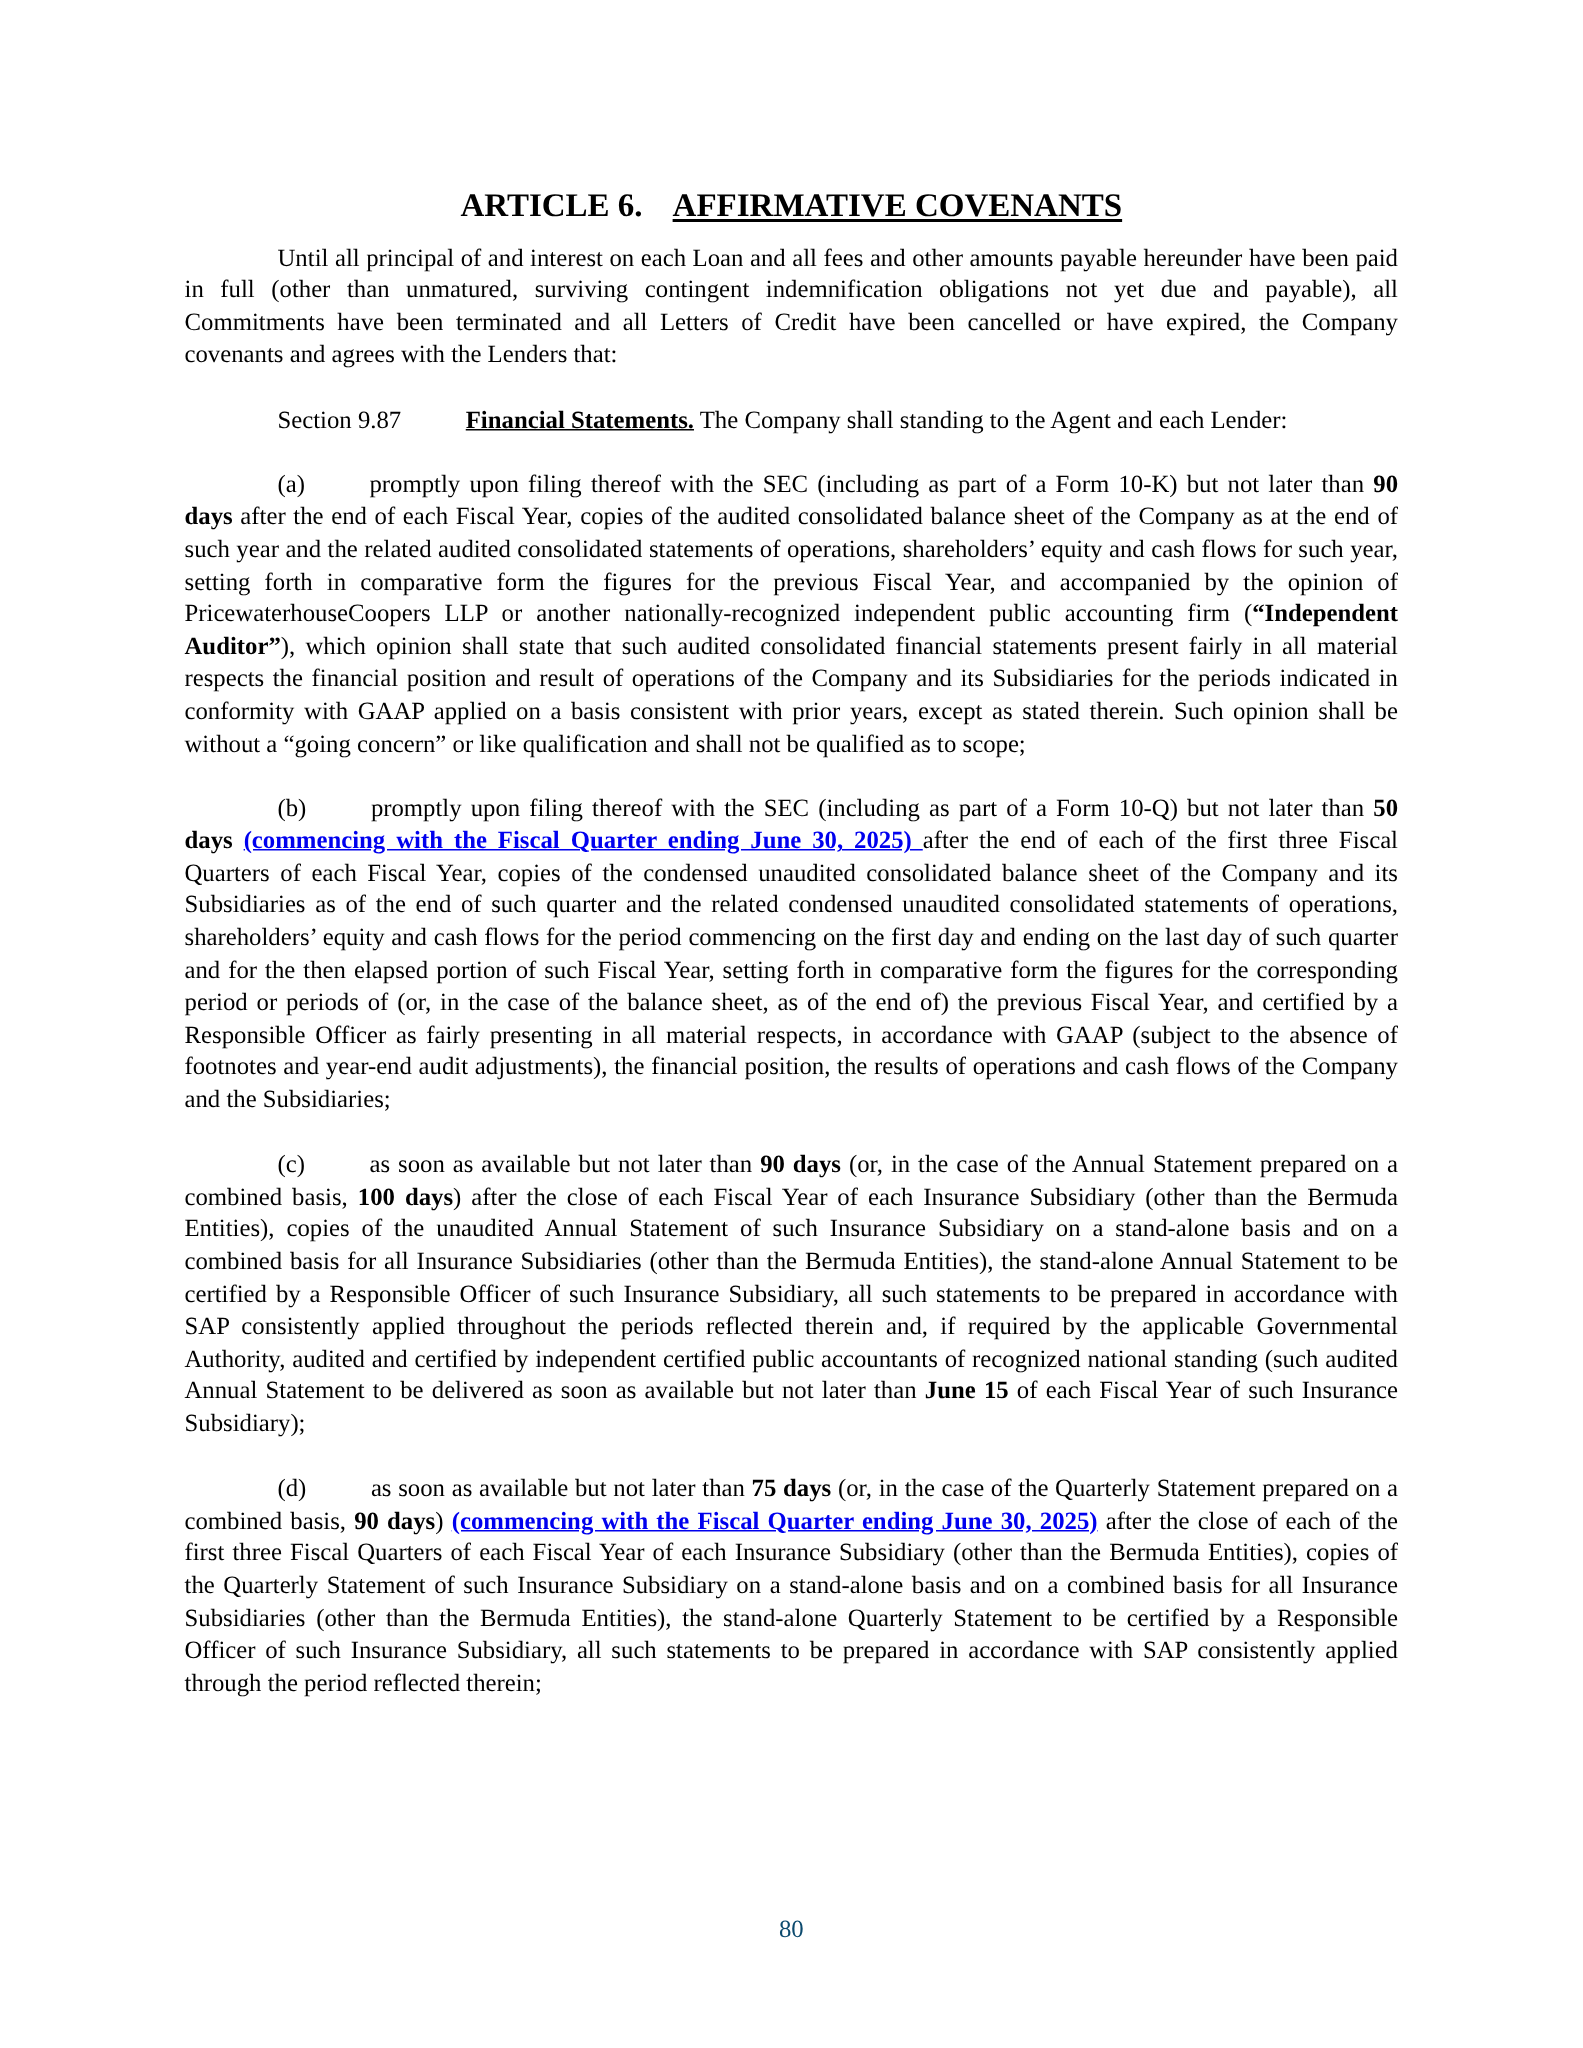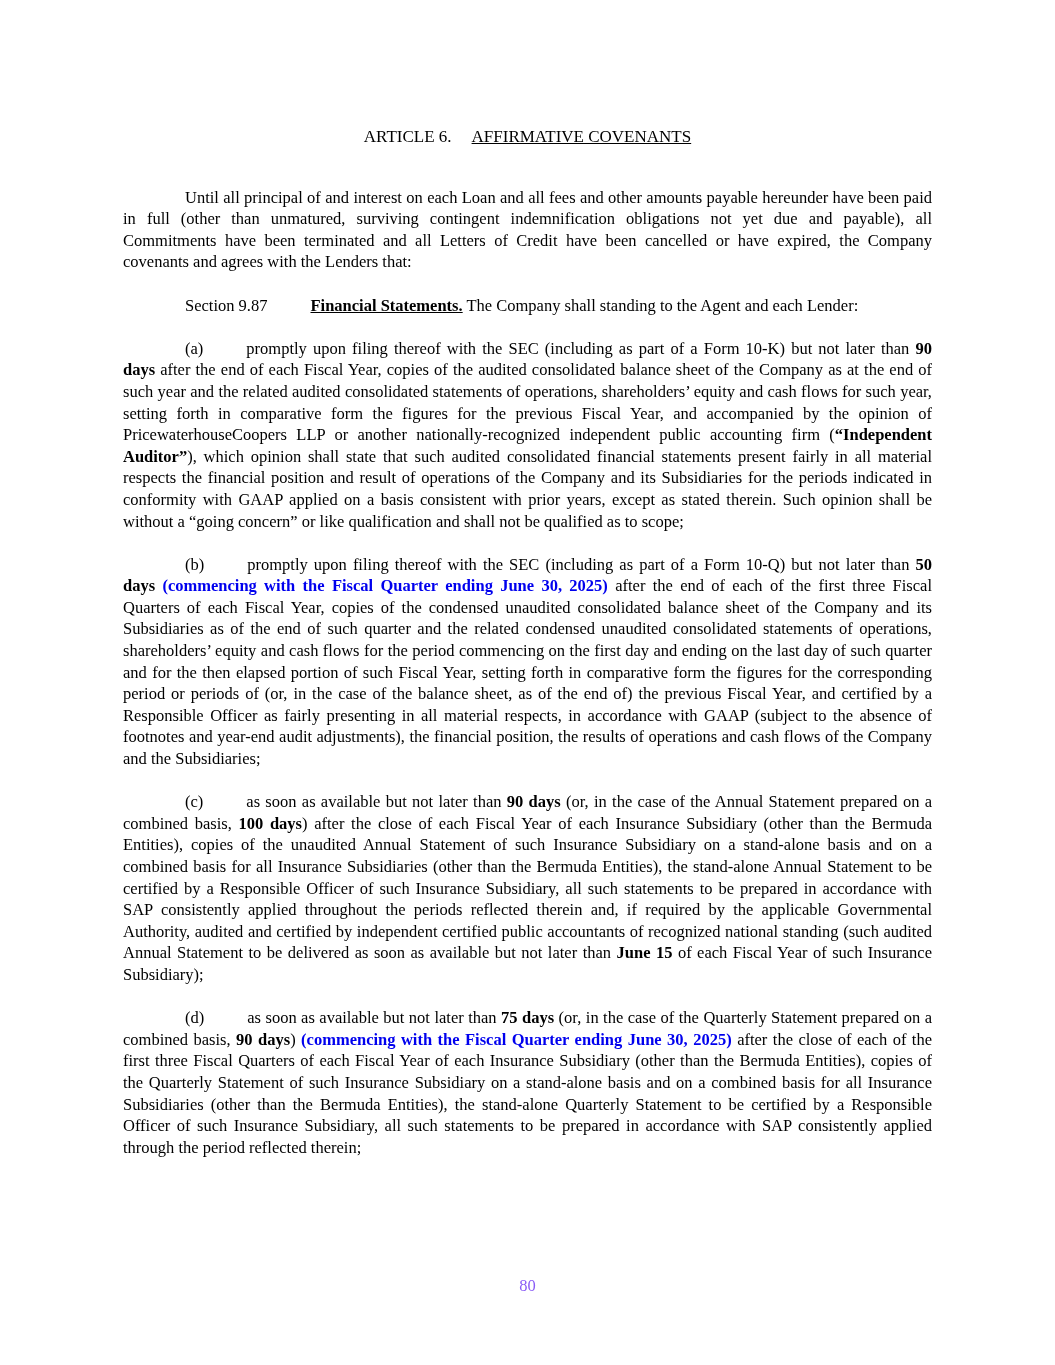--- a/index.html
+++ b/index.html
@@ -25,39 +25,39 @@
     color: #000000;
     text-align: justify;
   }
   .doc p {
     margin: 0 0 21.6px 0;
     text-indent: 62px;
   }
   .doc p.title {
     text-align: center;
     text-indent: 0;
-    font-weight: normal;
-    font-size: 17px;
-    margin-bottom: 39px;
+    font-weight: bold;
+    font-size: 22px;
+    margin-bottom: 13px;
   }
   .run-ul      { text-decoration: underline; }
   .run-bold    { font-weight: bold; }
   .run-boldul  { font-weight: bold; text-decoration: underline; margin-top: 34px; }
-  .run-link    { font-weight: bold; cursor: pointer; }
+  .run-link    { font-weight: bold; text-decoration: underline; cursor: pointer; }
   .run-tab     { display: inline-block; width: 43px; }
   .run-gap     { display: inline-block; width: 20px; }
   .pageno {
     position: absolute;
     left: 0;
     top: 1276px;
     width: 100%;
     text-align: center;
     font-family: "Liberation Serif", "DejaVu Serif", serif;
     font-size: 16.5px;
-    color: #8b5cf6;
+    color: #0c4a6e;
   }
 </style>
 </head>
 <body>
 
 <div class="page">
   <div class="doc" id="doc">
       <p class="title"><span>ARTICLE 6.</span><span class="run-gap"></span><span class="run-ul">AFFIRMATIVE COVENANTS</span></p>
       <p><span>Until all principal of and interest on each Loan and all fees and other amounts payable hereunder have been paid in full (other than unmatured, surviving contingent indemnification obligations not yet due and payable), all Commitments have been terminated and all Letters of Credit have been cancelled or have expired, the Company covenants and agrees with the Lenders that:</span></p>
       <p><span>Section 9.87</span><span class="run-tab"></span><span class="run-boldul">Financial Statements.</span><span>  The Company shall standing to the Agent and each Lender:</span></p>

